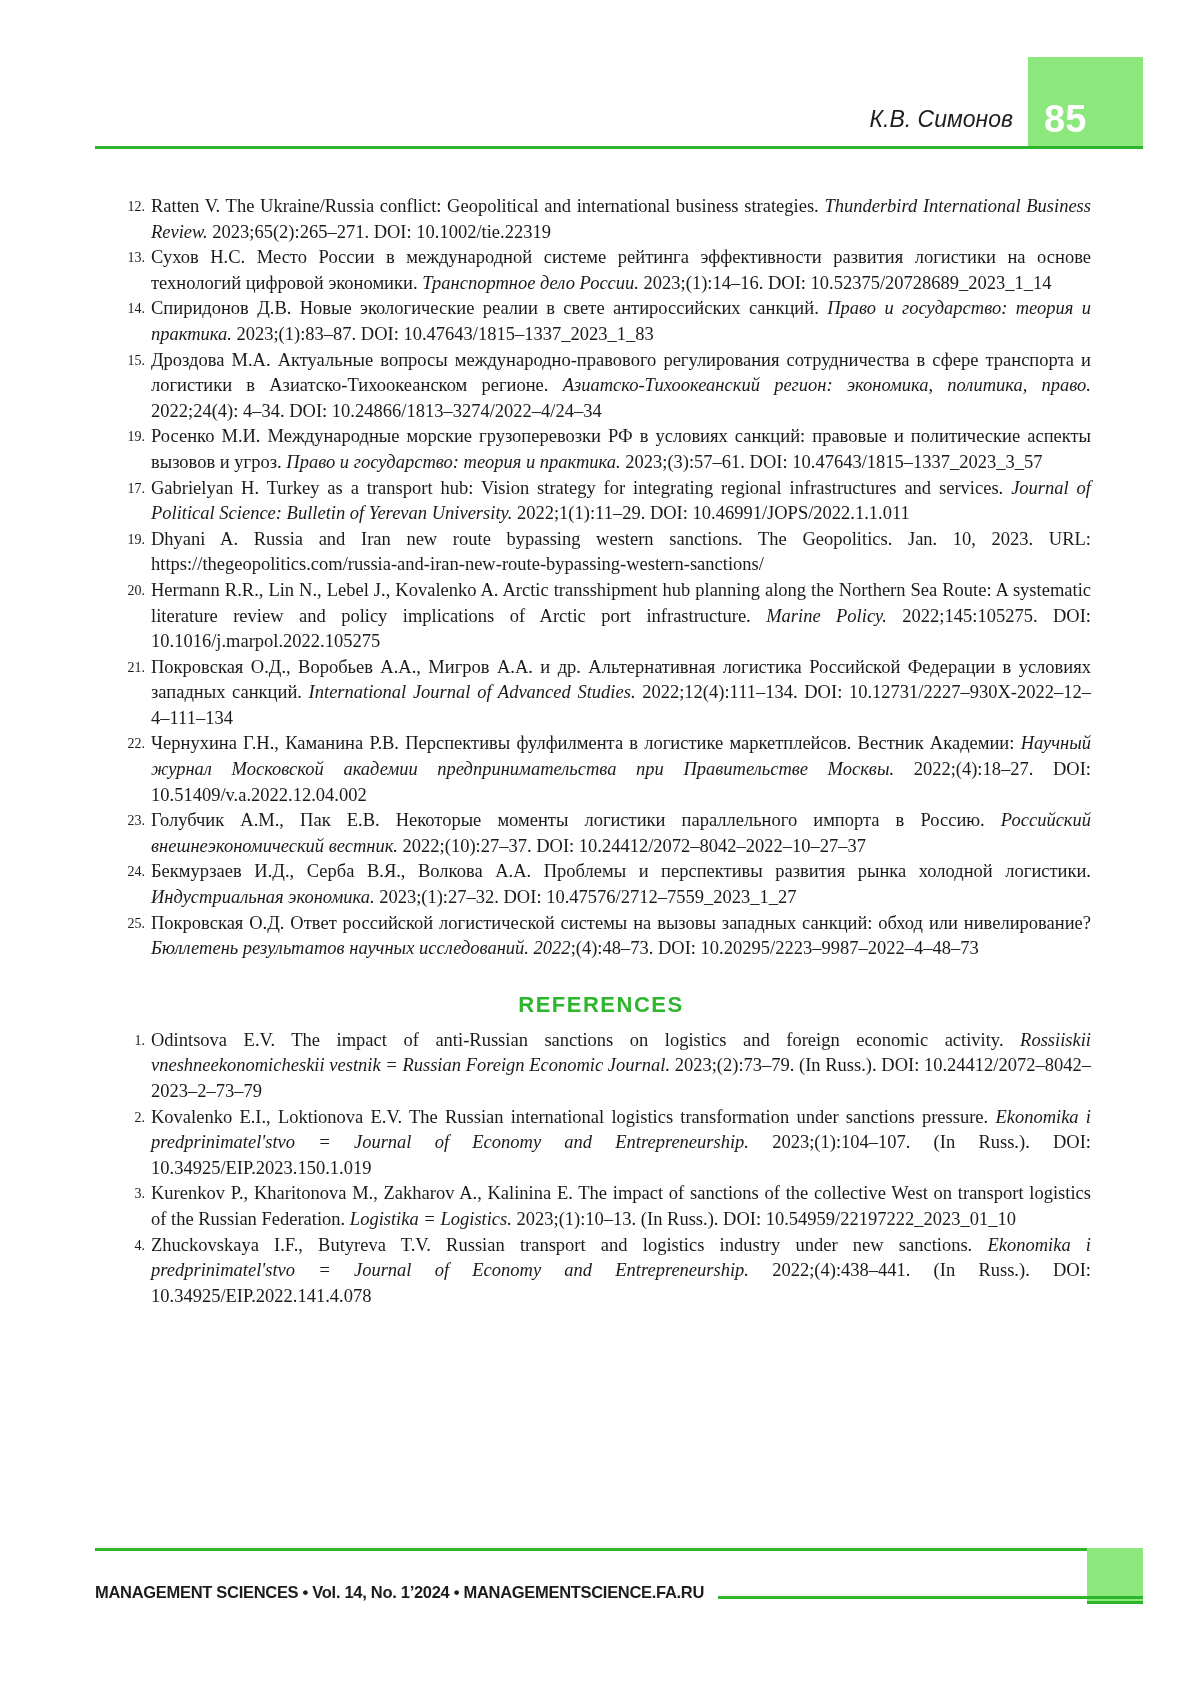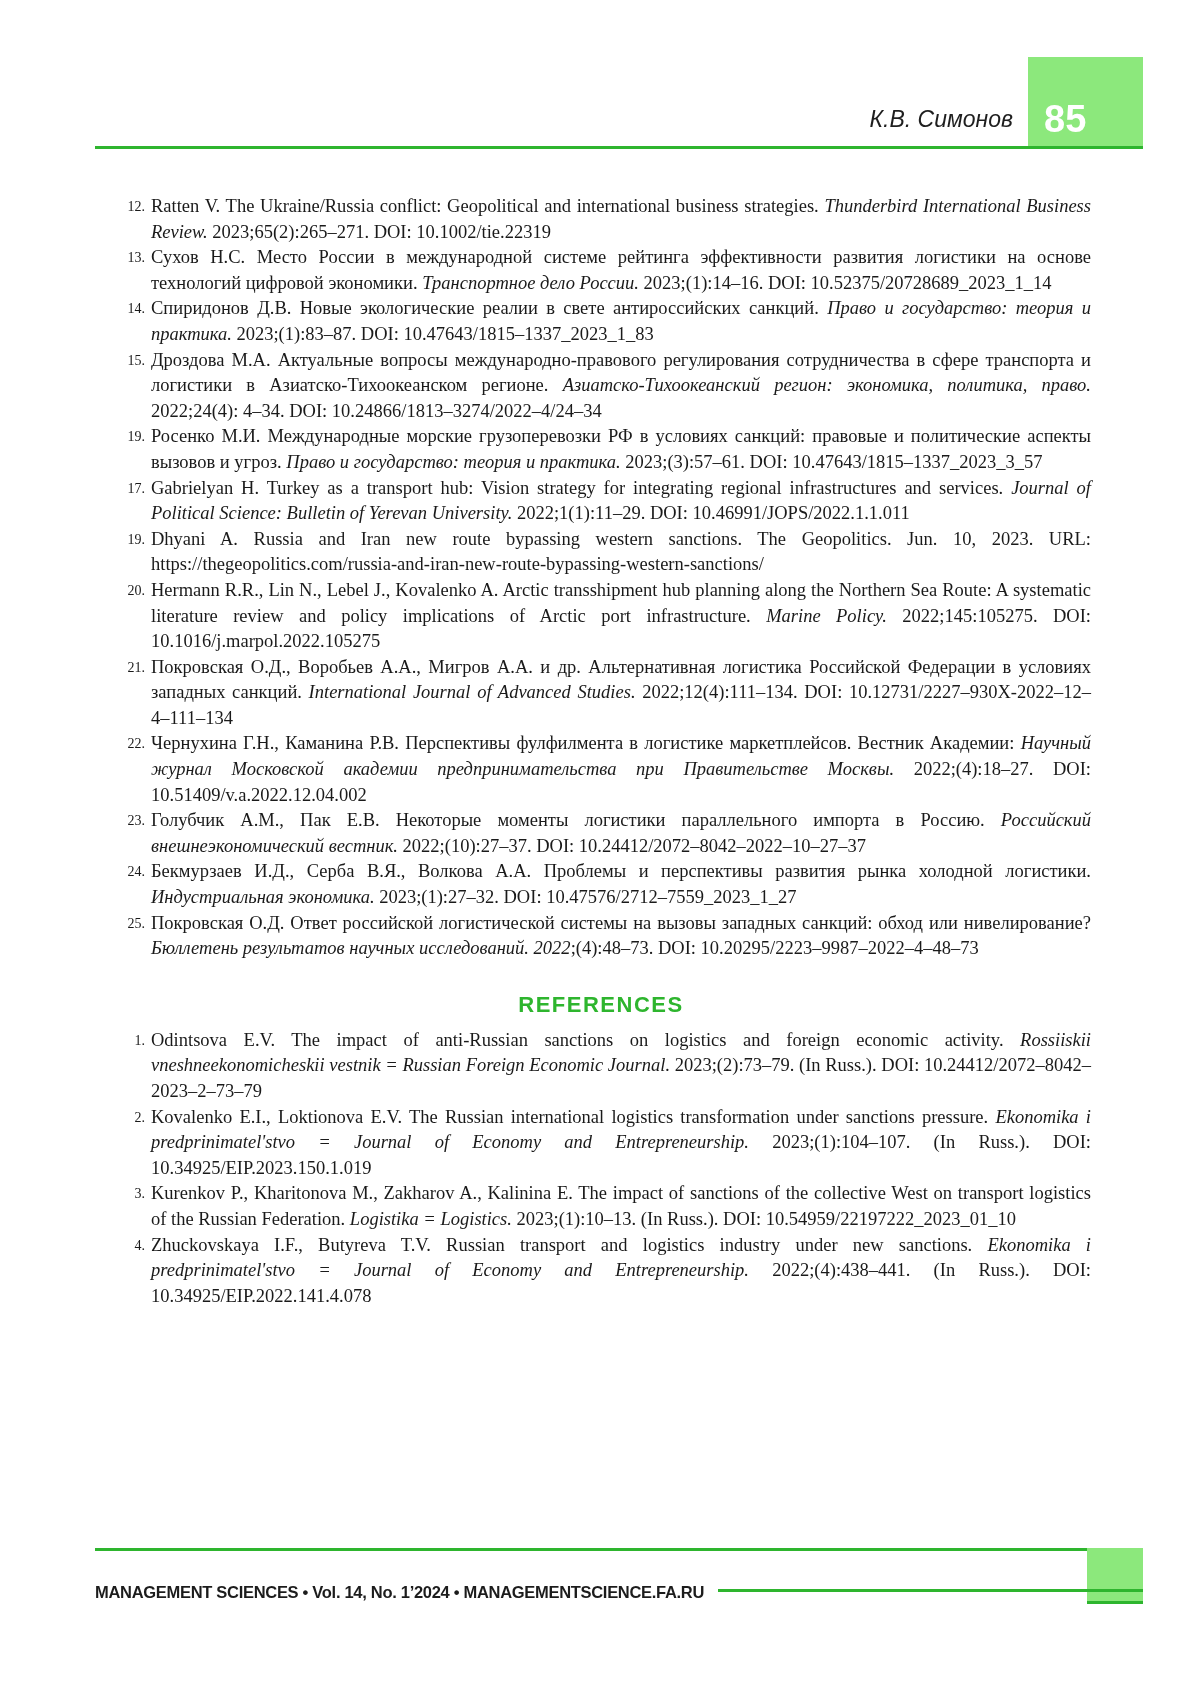--- a/index.html
+++ b/index.html
@@ -67,21 +67,21 @@
   }
   .footer-block {
     position:absolute; left:1087px; top:1548px;
     width:56px; height:56px;
     background:var(--block-green,#8ce87c);
     border-bottom:3px solid var(--accent-green,#2eb52e);
   }
   .footer-row {
     position:absolute; left:95px; top:1582px;
     width:1048px;
-    display:flex; align-items:center;
+    display:flex; align-items:flex-end;
   }
   .journal-line {
     font-family:"Liberation Sans", sans-serif;
     font-weight:bold; font-size:16.5px; letter-spacing:-0.3px;
     color:#1c1c1c; white-space:nowrap; line-height:20px;
   }
   .footer-rule-right {
     flex:1; height:3px; margin:0 0 3px 14px;
     background:var(--accent-green,#2eb52e);
   }
@@ -118,21 +118,21 @@
         <li class="ref-item">
           <span class="ref-num">19.</span>
           <div class="ref-text"><span>Росенко М.И. Международные морские грузоперевозки РФ в условиях санкций: правовые и политические аспекты вызовов и угроз. </span><em>Право и государство: теория и практика.</em><span> 2023;(3):57–61. DOI: 10.47643/1815–1337_2023_3_57</span></div>
         </li>
         <li class="ref-item">
           <span class="ref-num">17.</span>
           <div class="ref-text"><span>Gabrielyan H. Turkey as a transport hub: Vision strategy for integrating regional infrastructures and services. </span><em>Journal of Political Science: Bulletin of Yerevan University.</em><span> 2022;1(1):11–29. DOI: 10.46991/JOPS/2022.1.1.011</span></div>
         </li>
         <li class="ref-item">
           <span class="ref-num">19.</span>
-          <div class="ref-text"><span>Dhyani A. Russia and Iran new route bypassing western sanctions. The Geopolitics. Jun. 10, 2023. URL: https://thegeopolitics.com/russia-and-iran-new-route-bypassing-western-sanctions/</span></div>
+          <div class="ref-text"><span>Dhyani A. Russia and Iran new route bypassing western sanctions. The Geopolitics. Jan. 10, 2023. URL: https://thegeopolitics.com/russia-and-iran-new-route-bypassing-western-sanctions/</span></div>
         </li>
         <li class="ref-item">
           <span class="ref-num">20.</span>
           <div class="ref-text"><span>Hermann R.R., Lin N., Lebel J., Kovalenko A. Arctic transshipment hub planning along the Northern Sea Route: A systematic literature review and policy implications of Arctic port infrastructure. </span><em>Marine Policy.</em><span> 2022;145:105275. DOI: 10.1016/j.marpol.2022.105275</span></div>
         </li>
         <li class="ref-item">
           <span class="ref-num">21.</span>
           <div class="ref-text"><span>Покровская О.Д., Воробьев А.А., Мигров А.А. и др. Альтернативная логистика Российской Федерации в условиях западных санкций. </span><em>International Journal of Advanced Studies.</em><span> 2022;12(4):111–134. DOI: 10.12731/2227–930X-2022–12–4–111–134</span></div>
         </li>
         <li class="ref-item">

